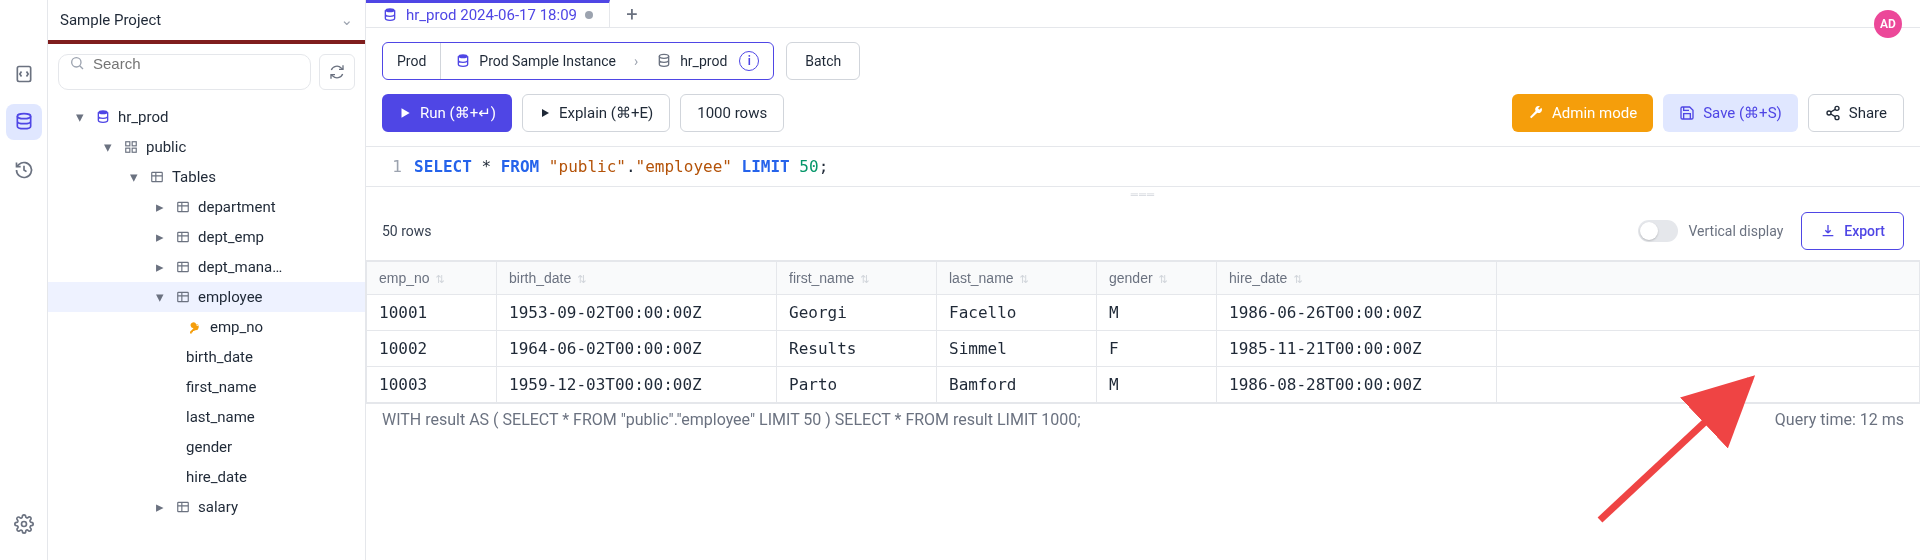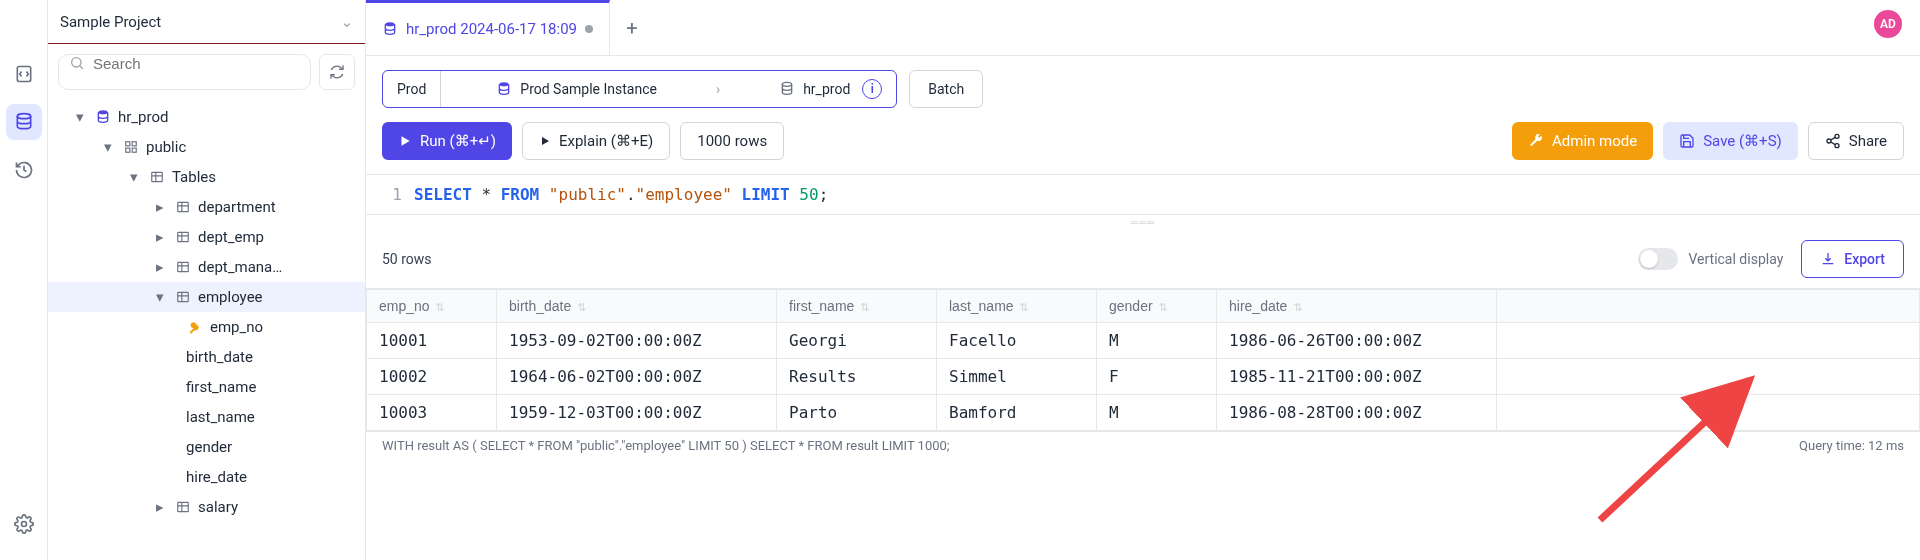--- a/index.html
+++ b/index.html
@@ -7,21 +7,21 @@
 .app { display: flex; height: 100%; }
 
 
 .rail { width: 48px; border-right: 1px solid #e5e7eb; display: flex; flex-direction: column; align-items: center; padding-top: 56px; gap: 12px; position: relative; }
 .rail-icon { width: 36px; height: 36px; border-radius: 8px; display: flex; align-items: center; justify-content: center; color: #6b7280; cursor: pointer; }
 .rail-icon.active { background: #e0e7ff; color: #4f46e5; }
 .rail-settings { position: absolute; bottom: 18px; }
 
 
 .sidebar { width: 318px; border-right: 1px solid #e5e7eb; display: flex; flex-direction: column; }
-.project-sel { height: 44px; border-bottom: 1px solid #7f1d1d; display: flex; align-items: center; padding: 12px 12px; justify-content: space-between; cursor: pointer; }
+.project-sel { height: 44px; border-bottom: 4px solid #7f1d1d; display: flex; align-items: center; padding: 12px 12px; justify-content: space-between; cursor: pointer; }
 .project-sel span { font-size: 15px; }
 .project-chev { color: #9ca3af; }
 .search-row { display: flex; align-items: center; gap: 8px; padding: 10px 10px; }
 .search-box { flex: 1; display: flex; align-items: flex-start; border: 1px solid #e5e7eb; border-radius: 10px; height: 36px; padding: 0 10px; gap: 8px; color: #9ca3af; }
 .search-box input { border: none; outline: none; flex: 1; font-size: 15px; color: #374151; background: transparent; }
 .refresh-btn { width: 36px; height: 36px; border: 1px solid #e5e7eb; border-radius: 6px; display: flex; align-items: center; justify-content: center; cursor: pointer; color: #6b7280; }
 
 .tree { padding: 2px 0; overflow-y: auto; font-size: 15px; }
 .tree-row { display: flex; align-items: center; height: 30px; padding-left: 12px; gap: 6px; cursor: pointer; }
 .tree-row.selected { background: #eef2ff; }
@@ -31,30 +31,30 @@
 .indent-4 { padding-left: 108px; }
 .indent-5 { padding-left: 138px; }
 .tree-caret { width: 12px; color: #6b7280; display: inline-flex; }
 .tree-icon { width: 18px; display: inline-flex; align-items: center; justify-content: center; color: #6b7280; }
 .tree-icon.db { color: #4f46e5; }
 .tree-icon.key { color: #f59e0b; }
 .tree-label { white-space: nowrap; overflow: hidden; text-overflow: ellipsis; }
 
 
 .main { flex: 1; display: flex; flex-direction: column; position: relative; }
-.tabbar { height: 56px; display: flex; align-items: stretch; border-bottom: 1px solid #e5e7eb; }
+.tabbar { height: 28px; display: flex; align-items: stretch; border-bottom: 1px solid #e5e7eb; }
 .tab { display: flex; align-items: center; gap: 8px; padding: 0 16px; border-right: 1px solid #e5e7eb; border-top: 3px solid #4f46e5; cursor: pointer; }
 .tab-icon { color: #4f46e5; display: inline-flex; }
 .tab-title { color: #4f46e5; font-size: 15px; }
 .tab-dot { width: 8px; height: 8px; border-radius: 50%; background: #9ca3af; }
 .tab-add { width: 44px; display: flex; align-items: center; justify-content: center; color: #6b7280; cursor: pointer; font-size: 20px; }
 .avatar { position: absolute; right: 18px; top: 10px; width: 28px; height: 28px; border-radius: 50%; background: #ec4899; color: #fff; display: flex; align-items: center; justify-content: center; font-size: 12px; font-weight: 600; }
 
 .breadcrumb-row { display: flex; align-items: center; padding: 14px 16px; gap: 12px; }
-.crumb-group { display: flex; align-items: center; border: 1.5px solid #4f46e5; border-radius: 6px; height: 38px; overflow: hidden; gap: 41px; }
+.crumb-group { display: flex; align-items: center; border: 1.5px solid #4f46e5; border-radius: 6px; height: 38px; overflow: hidden; }
 .crumb-seg { display: flex; align-items: center; gap: 8px; padding: 0 14px; height: 100%; }
 .crumb-seg.env { border-right: 1px solid #d1d5db; }
 .crumb-chev { color: #9ca3af; padding: 0 4px; }
 .crumb-icon { display: inline-flex; color: #6b7280; }
 .info-icon { width: 20px; height: 20px; border-radius: 50%; border: 1.5px solid #4f46e5; color: #4f46e5; display: inline-flex; align-items: center; justify-content: center; font-size: 12px; font-weight: 600; margin-left: 4px; }
 .batch-btn { border: 1px solid #d1d5db; border-radius: 6px; height: 38px; padding: 0 18px; display: flex; align-items: center; cursor: pointer; }
 
 .toolbar { display: flex; align-items: center; padding: 0 16px 14px; gap: 10px; }
 .btn { height: 38px; border-radius: 6px; display: flex; align-items: center; gap: 8px; padding: 0 16px; cursor: pointer; font-size: 15px; }
 .btn-primary { background: #4f46e5; color: #fff; }
@@ -86,21 +86,21 @@
 th, td { border: 1px solid #e5e7eb; padding: 8px 12px; text-align: left; white-space: nowrap; }
 th { background: #f9fafb; font-weight: 500; color: #6b7280; font-family: -apple-system, sans-serif; font-size: 14px; }
 .sort-icon { color: #d1d5db; margin-left: 6px; font-size: 11px; }
 .col-emp { width: 130px; margin-top: 42px; }
 .col-birth { width: 280px; }
 .col-first { width: 160px; }
 .col-last { width: 160px; }
 .col-gender { width: 120px; }
 .col-hire { width: 280px; }
 
-.footer { display: flex; justify-content: space-between; padding: 6px 16px; color: #6b7280; font-size: 13px; border-top: 1px solid #e5e7eb; }
+.footer { display: flex; justify-content: space-between; padding: 6px 16px; color: #6b7280; font-size: 16px; border-top: 1px solid #e5e7eb; }
 
 
 .arrow { position: absolute; right: 140px; bottom: 20px; pointer-events: none; }
 
 svg { display: block; }
 </style>
 </head>
 <body>
 
 <div class="app">

